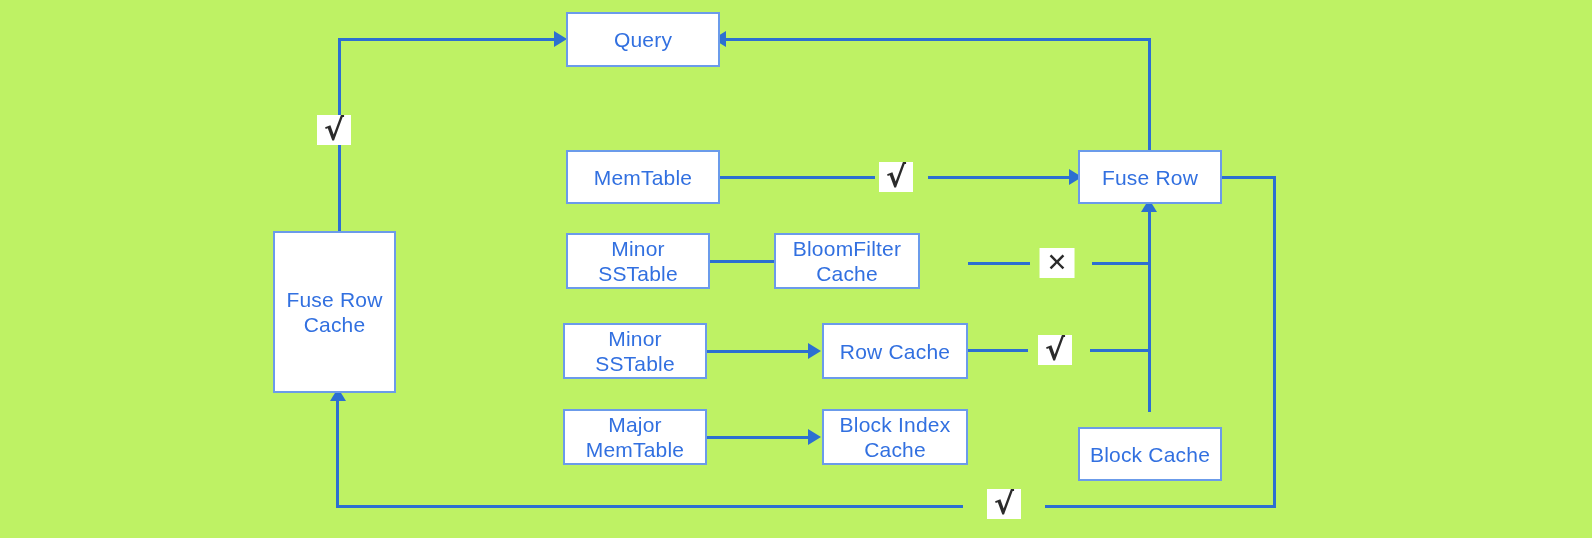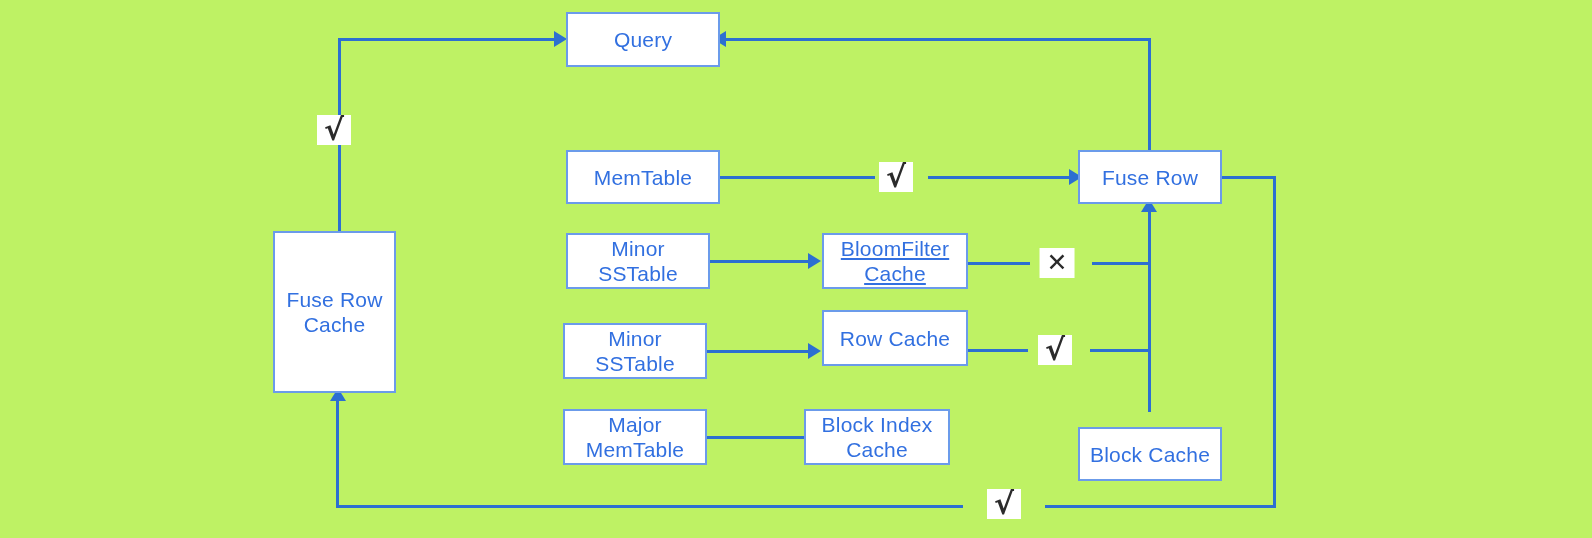--- a/index.html
+++ b/index.html
@@ -100,26 +100,26 @@
 
   <div class="node" style="left:566px;top:233px;width:144px;height:56px;">Minor
 SSTable</div>
 
   <div class="node" style="left:563px;top:323px;width:144px;height:56px;">Minor
 SSTable</div>
 
   <div class="node" style="left:563px;top:409px;width:144px;height:56px;">Major
 MemTable</div>
 
-  <div class="node" style="left:822px;top:233px;width:146px;height:56px;text-decoration:underline;">BloomFilter
+  <div class="node" style="left:774px;top:233px;width:146px;height:56px;">BloomFilter
 Cache</div>
 
-  <div class="node" style="left:822px;top:310px;width:146px;height:56px;">Row Cache</div>
+  <div class="node" style="left:822px;top:323px;width:146px;height:56px;">Row Cache</div>
 
-  <div class="node" style="left:804px;top:409px;width:146px;height:56px;">Block Index
+  <div class="node" style="left:822px;top:409px;width:146px;height:56px;">Block Index
 Cache</div>
 
   <div class="node" style="left:1078px;top:150px;width:144px;height:54px;">Fuse Row</div>
 
   <div class="node" style="left:1078px;top:410px;width:144px;height:54px;margin-top:17px;">Block Cache</div>
 
   <div class="mark check" style="left:334px;top:130px;">√</div>
 
   <div class="mark check" style="left:896px;top:177px;">√</div>
 

